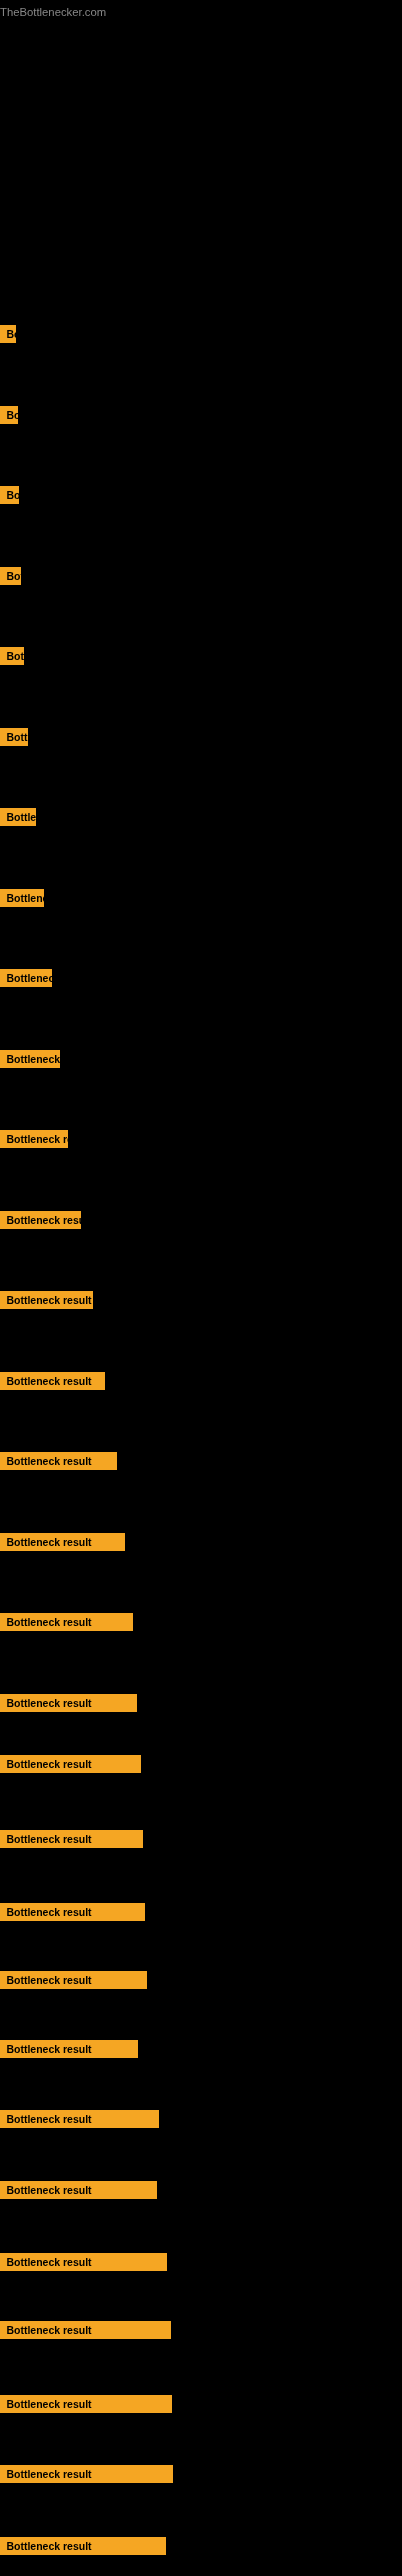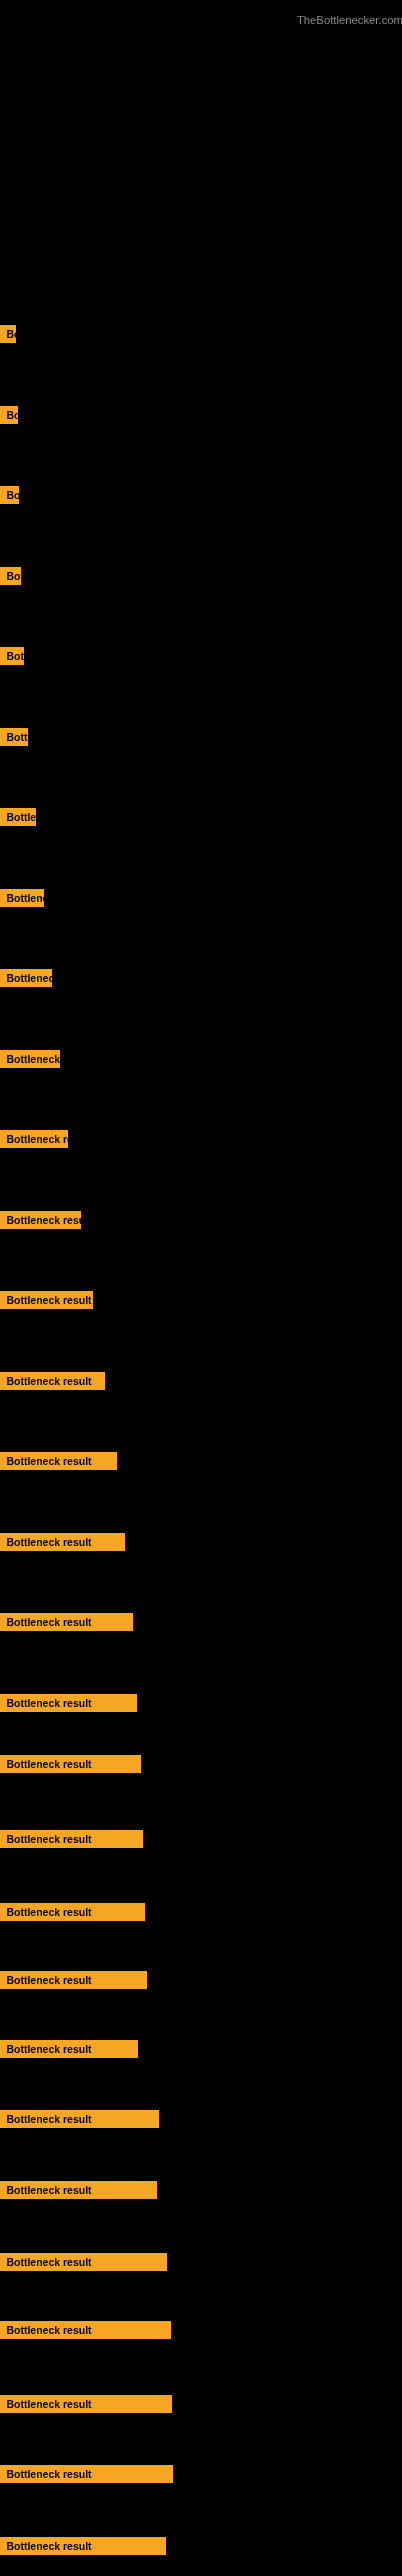--- a/index.html
+++ b/index.html
@@ -12,24 +12,24 @@
       background-color: #000000;
       width: 403px;
       min-height: 2576px;
       font-family: Arial, sans-serif;
       position: relative;
     }
 
     .site-title {
       color: #888888;
       font-size: 11.3px;
-      text-align: right;
+      text-align: left;
       padding: 6.4px 0;
       position: absolute;
-      top: 8px;
+      top: 0;
       width: 100%;
     }
 
     .bottleneck-container {
       position: absolute;
       left: 0;
       width: 403px;
     }
 
     .bottleneck-item {

